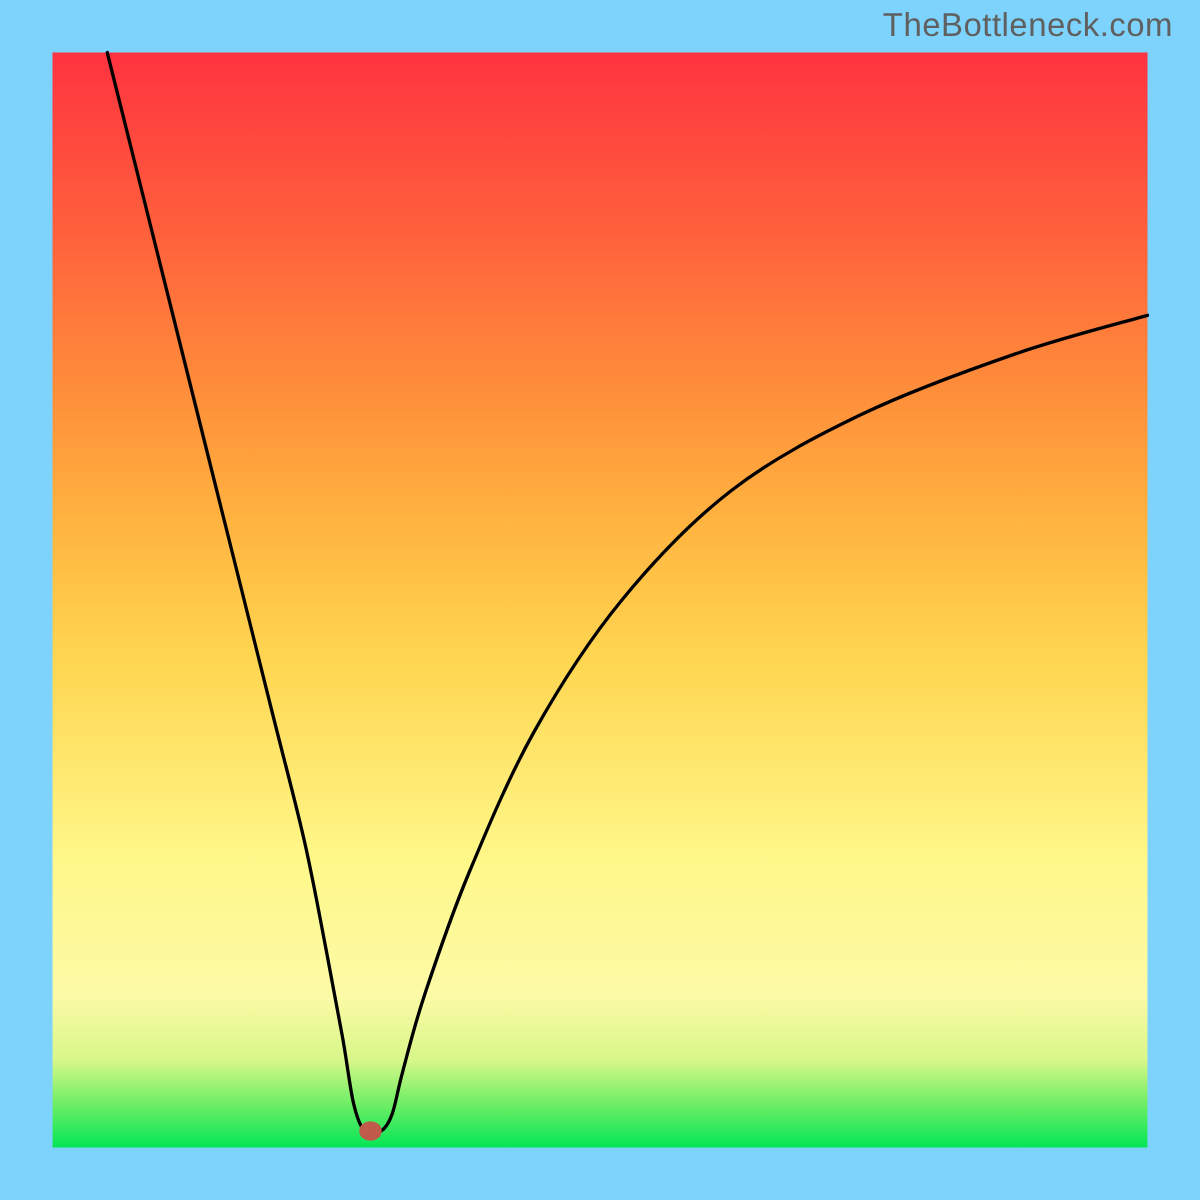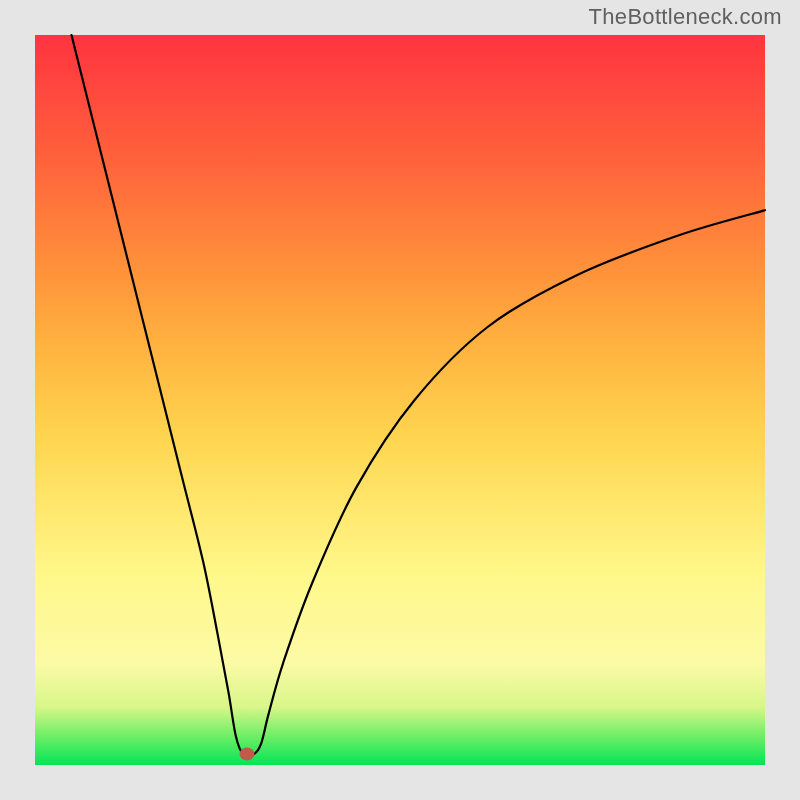--- a/index.html
+++ b/index.html
@@ -8,21 +8,21 @@
     width: 800px;
     height: 800px;
     background: #000;
     overflow: hidden;
     font-family: Arial, Helvetica, sans-serif;
   }
   .frame {
     position: relative;
     width: 800px;
     height: 800px;
-    background: #e5e5e5;
+    background: #7dd3fc;
   }
   .watermark {
     position: absolute;
     top: 4px;
     right: 18px;
     color: #606060;
     font-size: 22px;
     font-weight: 500;
     letter-spacing: 0.3px;
     z-index: 5;

